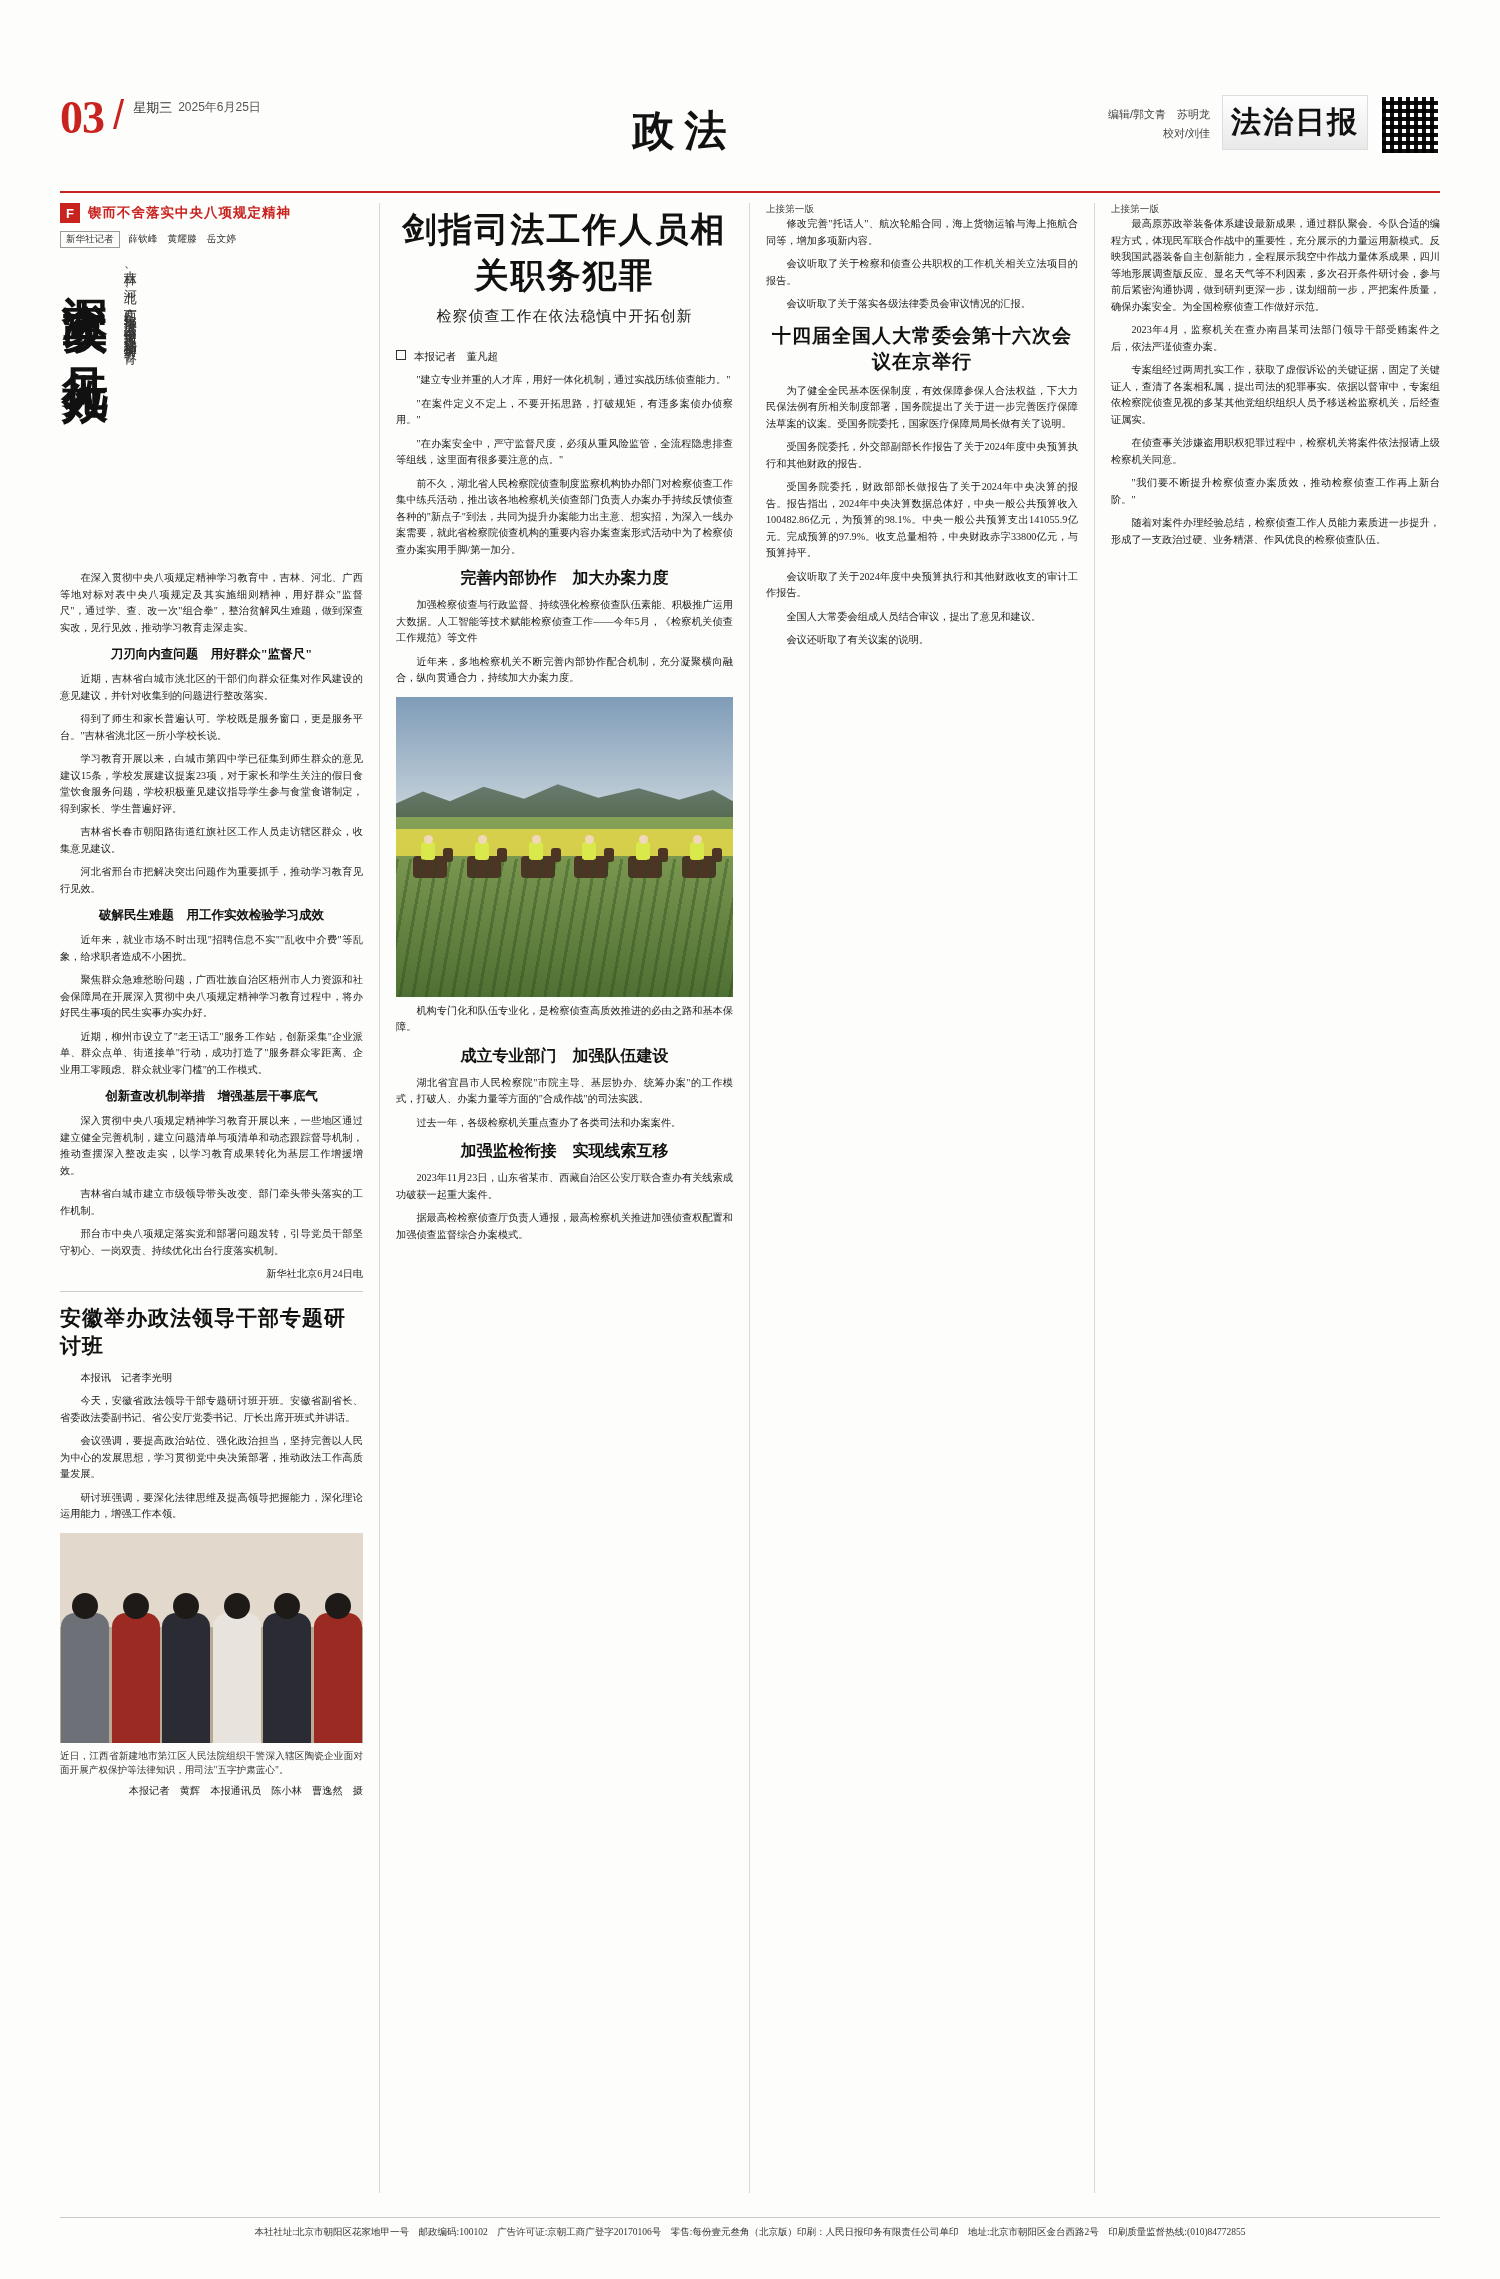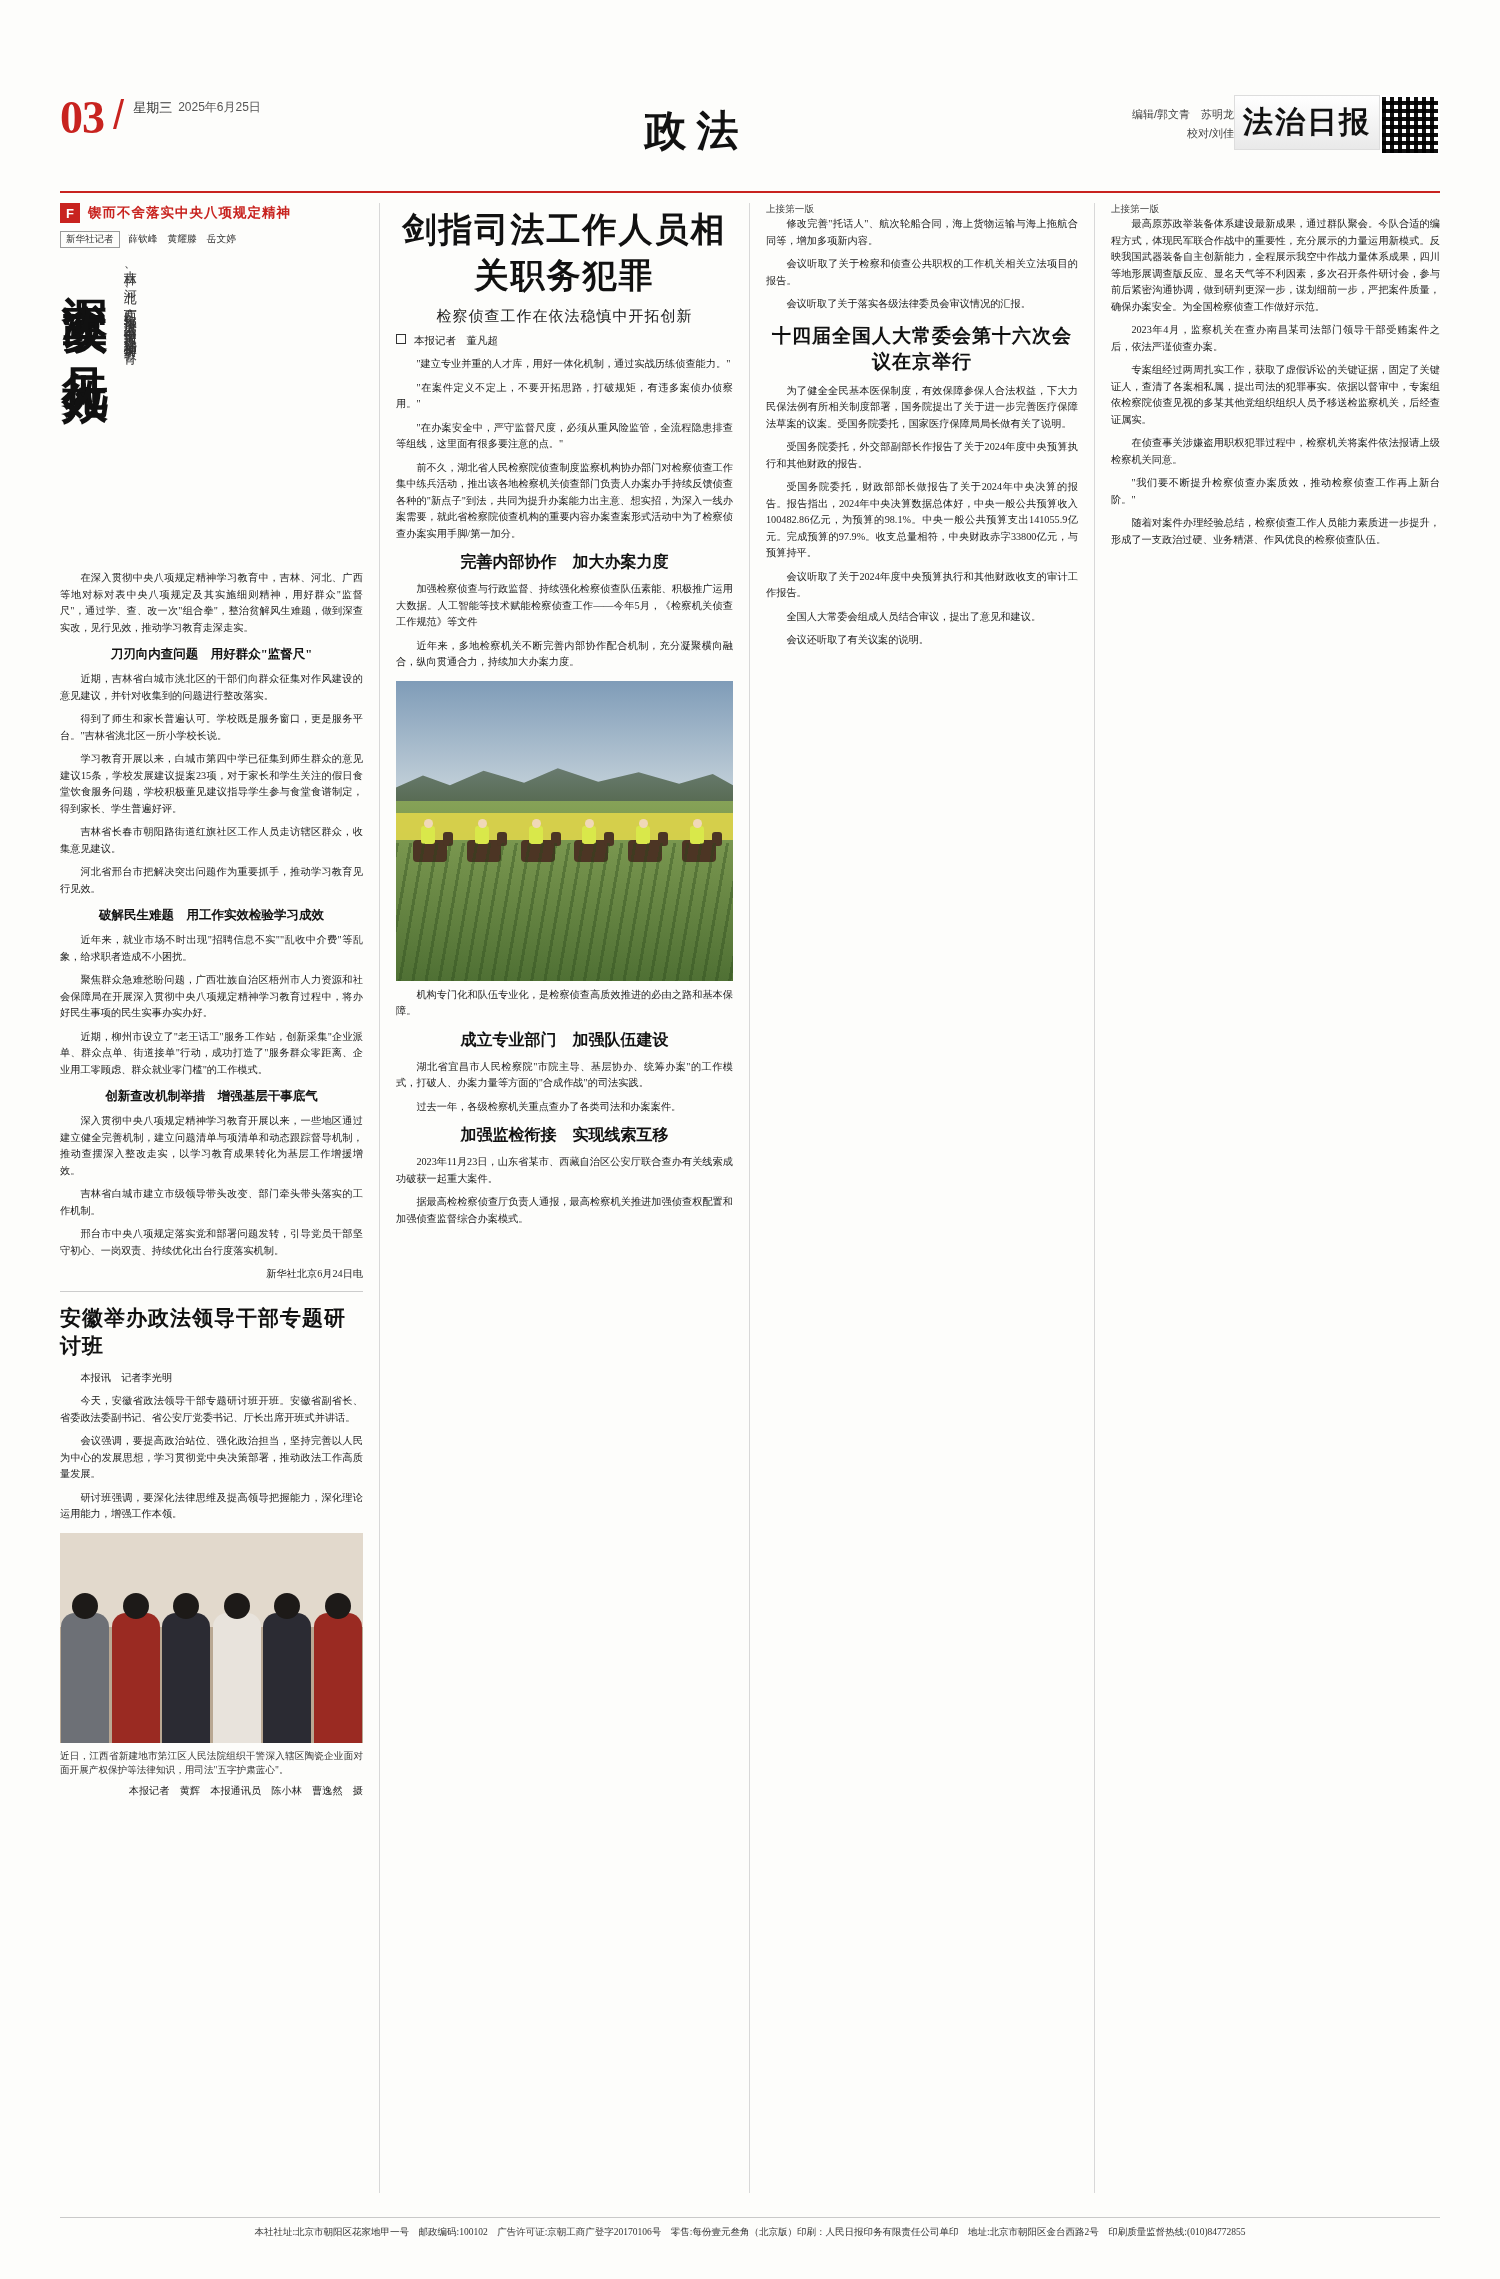--- a/index.html
+++ b/index.html
@@ -16,21 +16,21 @@
   .md-left{display:flex;align-items:flex-start;gap:7px;}
   .md-num{font-family:"Liberation Serif","DejaVu Serif",serif;font-size:46px;color:#c8231f;
     font-weight:bold;line-height:1;letter-spacing:-1px;}
   .md-slash{color:#c8231f;font-size:40px;line-height:1;margin:0 2px;}
   .md-dates{display:flex;gap:6px;padding-top:4px;}
   .md-week{font-size:13px;color:#333;}
   .md-date{font-size:12px;color:#555;}
   .md-center{flex:1;text-align:center;}
   .md-title{font-family:Liberation Sans, sans-serif;font-size:42px;font-weight:bold;
     color:#111;letter-spacing:10px;padding-top:8px;}
-  .md-right{display:flex;align-items:flex-start;}
+  .md-right{display:flex;align-items:flex-start;gap:12px;}
   .md-editors{font-size:11px;color:#444;line-height:1.7;text-align:right;padding-top:10px;}
   .md-logo{font-family:"Liberation Serif","DejaVu Serif",serif;font-weight:bold;font-size:30px;
     color:#111;letter-spacing:2px;padding-top:6px;
     background:linear-gradient(180deg,#fff 0%,#e9e9e9 100%);
     border:1px solid #ddd;padding:6px 8px;}
   .qr{width:56px;height:56px;background:
     repeating-linear-gradient(0deg,#111 0 4px,#fff 4px 8px),
     repeating-linear-gradient(90deg,#111 0 4px,transparent 4px 8px);
     background-blend-mode:multiply;border:2px solid #fff;}
 
@@ -65,21 +65,21 @@
   .vhead{writing-mode:vertical-rl;text-orientation:upright;
     font-family:"Liberation Serif","DejaVu Serif",serif;font-weight:bold;
     font-size:46px;line-height:1.06;color:#111;letter-spacing:4px;height:300px;}
   .vsub{writing-mode:vertical-rl;text-orientation:upright;font-size:13px;color:#333;
     line-height:1.7;letter-spacing:2px;height:300px;
     font-family:"Liberation Serif","DejaVu Serif",serif;}
 
   
   .main-head{font-family:"Liberation Serif","DejaVu Serif",serif;font-weight:bold;
     font-size:34px;text-align:center;color:#111;letter-spacing:2px;margin:4px 0 8px;}
-  .main-sub{font-size:15px;text-align:center;color:#222;margin-bottom:8px;
+  .main-sub{font-size:15px;text-align:center;color:#222;margin-bottom:24px;
     font-family:"Liberation Serif","DejaVu Serif",serif;letter-spacing:1px;}
   .rep{font-size:10.5px;color:#222;margin-bottom:8px;}
   .sqr{display:inline-block;width:8px;height:8px;border:1px solid #333;margin-right:5px;}
 
   
   .photo{width:100%;height:300px;position:relative;overflow:hidden;margin:10px 0 6px;
     background:linear-gradient(180deg,#6d8fae 0%,#9fb6c4 22%,#7fa05a 40%,#6f9247 70%,#5e7f3c 100%);}
   .photo .sky{position:absolute;inset:0 0 62% 0;background:linear-gradient(180deg,#7f9cb8,#c5d2da);}
   .photo .mtn{position:absolute;left:0;right:0;top:26%;height:16%;
     background:linear-gradient(180deg,#6e7f77,#55694f);

